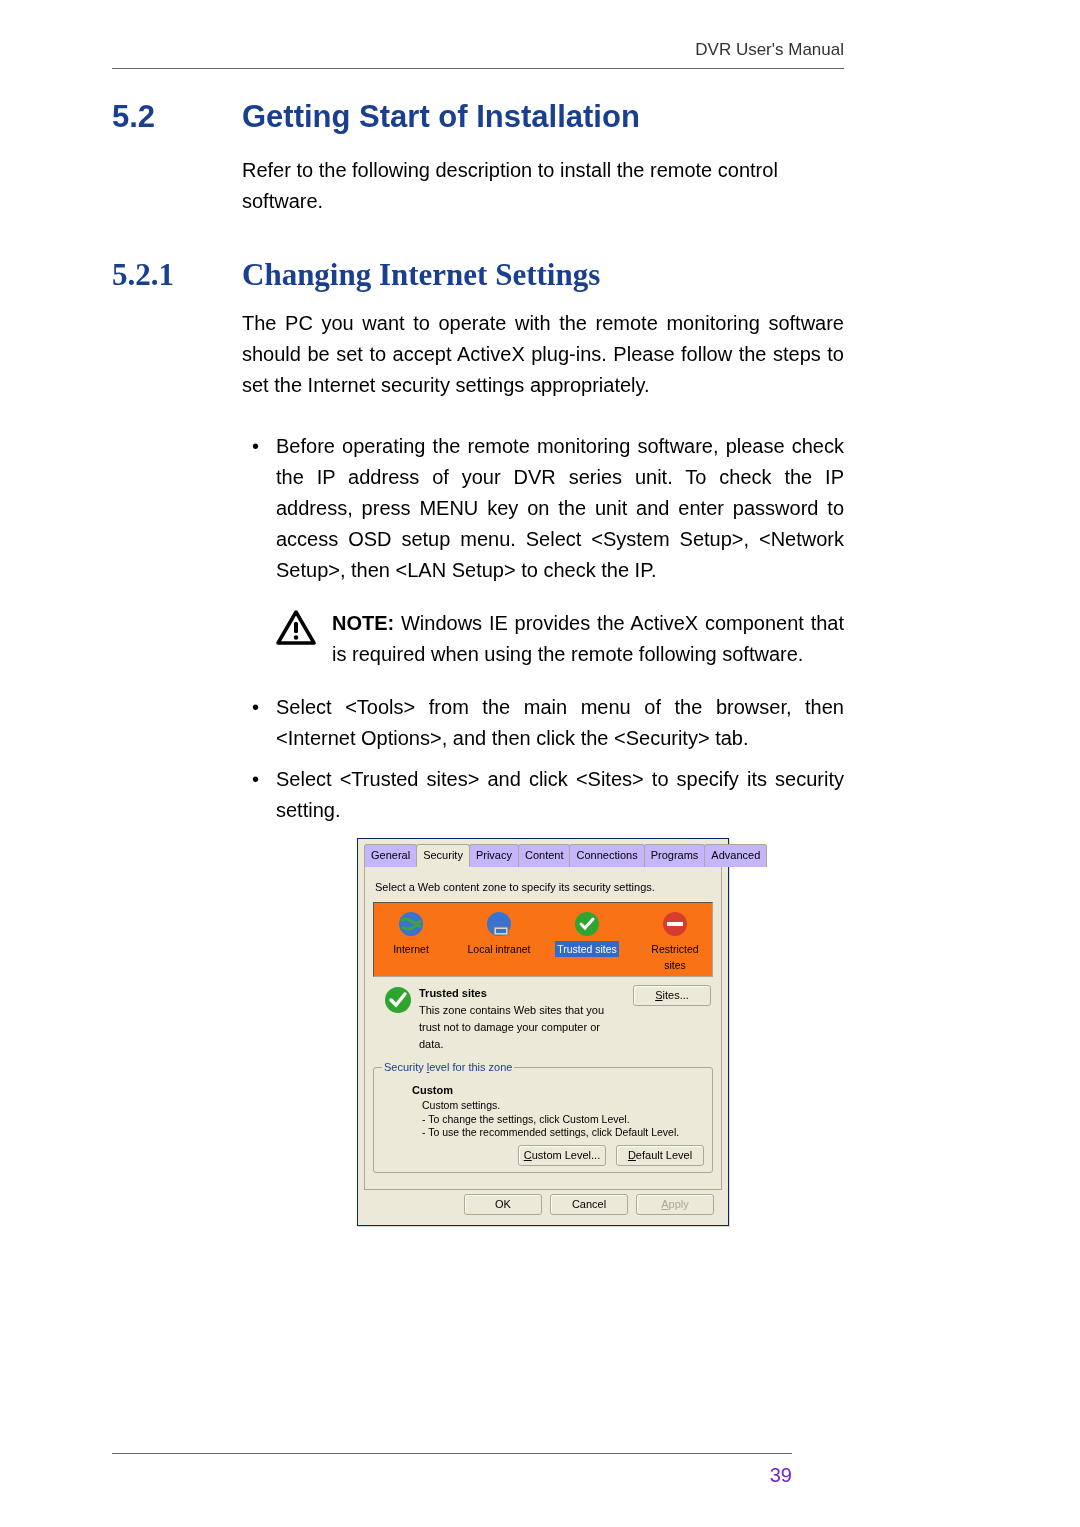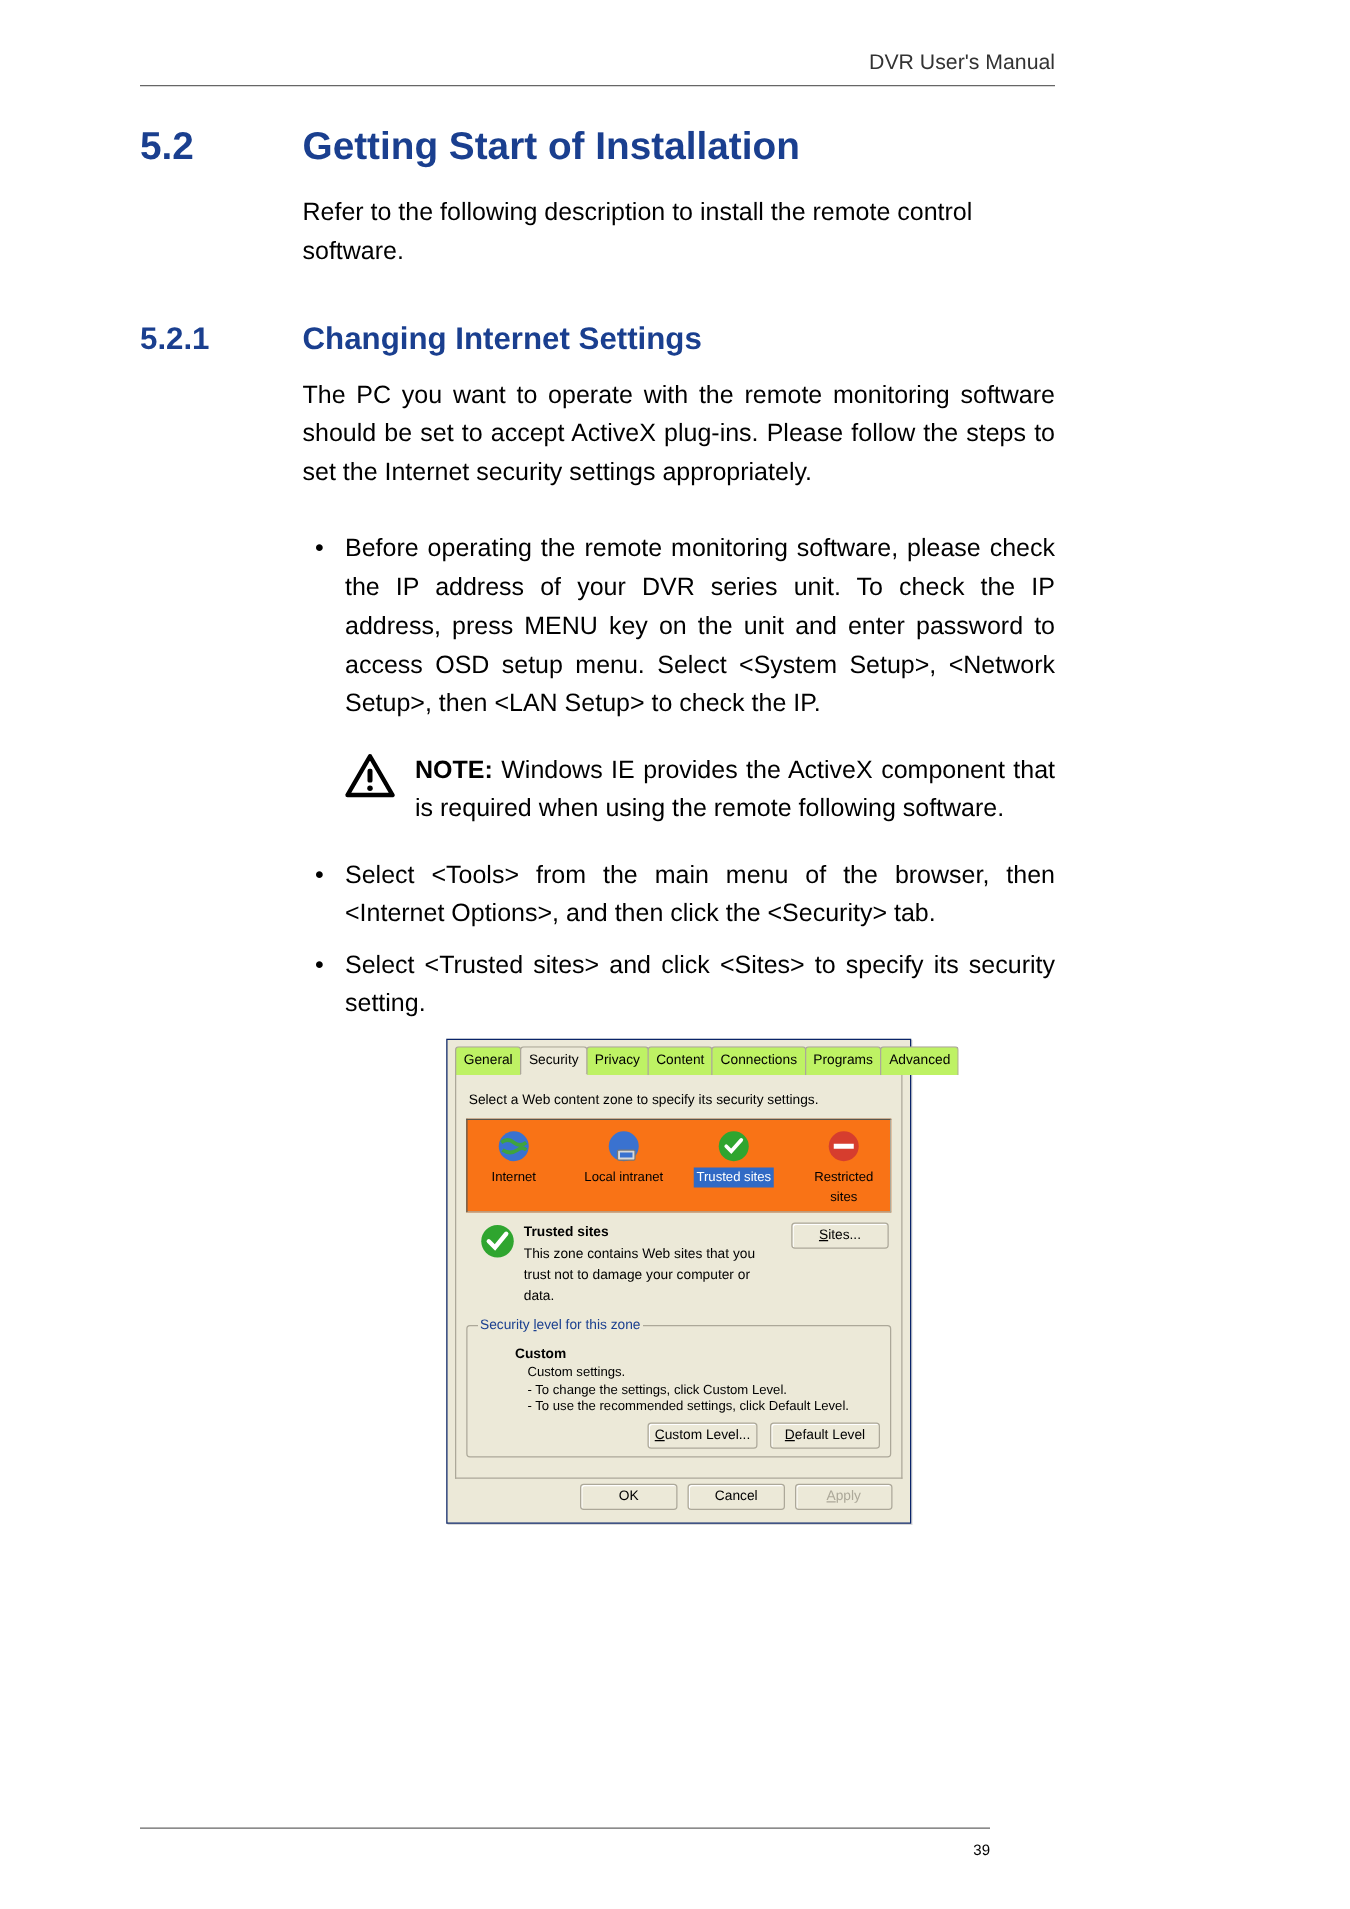--- a/index.html
+++ b/index.html
@@ -38,23 +38,24 @@
     font-weight: bold;
     font-size: 31px;
     margin: 0 0 20px 0;
     align-items: baseline;
   }
   h1.sec .sec-num { display:inline-block; width: 130px; flex-shrink:0; }
   h2.subsec {
     display: flex;
     color: #1a3f8f;
     font-weight: bold;
-    font-size: 25px;
+    font-size: 31px;
     margin: 40px 0 15px 0;
     align-items: baseline;
+    font-family: Liberation Serif, serif;
   }
   h2.subsec .sec-num { display:inline-block; width: 130px; flex-shrink:0; }
   .body-col {
     margin-left: 130px;
     font-size: 20px;
     line-height: 1.55;
   }
   .justify { text-align: justify; }
   ul.dotlist {
     list-style: none;
@@ -118,21 +119,21 @@
   }
   .dlg-btn.help { background: linear-gradient(#6fa6f5,#3a72d0); color:#fff; }
   .dlg-btn.close { background: linear-gradient(#f08078,#d64b3e); color:#fff; }
   .dlg-body { padding: 4px 6px 8px 6px; }
   .tabrow { display:flex; border-bottom: 1px solid #aca899; margin-bottom: 0; }
   .tab {
     font-size: 11px;
     padding: 2px 6px;
     border: 1px solid #aca899;
     border-bottom: none;
-    background: #bef264;
+    background: #c4b5fd;
     position: relative;
     top: 1px;
     margin-right: -1px;
     border-top-left-radius: 3px;
     border-top-right-radius: 3px;
   }
   .tab.active {
     background: #ece9d8;
     border-bottom: 1px solid #ece9d8;
     z-index: 2;
@@ -195,22 +196,22 @@
   .lvl-desc { margin-left: 40px; font-size: 10.5px; line-height: 1.3; }
   .lvl-btns {
     position:absolute; right:8px; bottom:6px; display:flex; gap:10px;
   }
   .dlg-foot {
     display:flex; justify-content:flex-end; gap:8px;
     padding: 4px 8px 2px 8px;
   }
   .page-num {
     text-align: right;
-    font-size: 12px;
-    color: #000000;
+    font-size: 20px;
+    color: #6d28d9;
     margin-top: 8px;
   }
   .bottom-area {
     position: absolute;
     left: 112px; right:112px; bottom: 40px;
   }
   .underline-char { text-decoration: underline; }
 </style>
 </head>
 <body>

